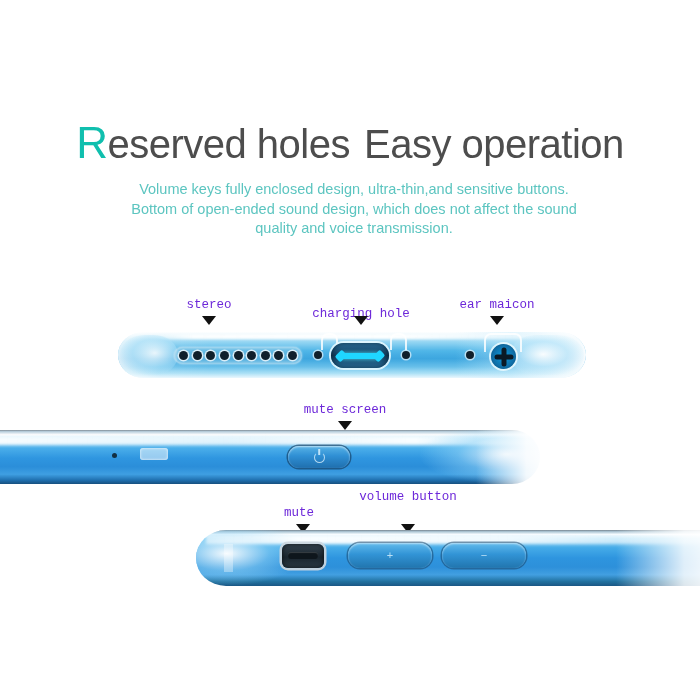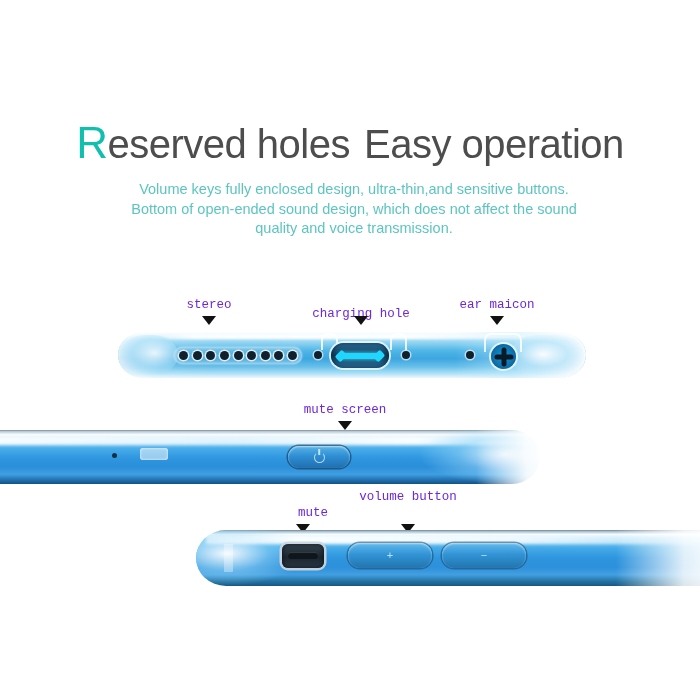--- a/index.html
+++ b/index.html
@@ -518,21 +518,21 @@
   <div class="seam"></div>
 
   <div id="powerbtn">
     <span class="glyph"></span>
   </div>
 
   <div class="fadeR"></div>
   <div class="endwhite"></div>
 </div>
 
-<div class="anno" style="left:313px; top:506px;">mute</div>
+<div class="anno" style="left:299px; top:506px;">mute</div>
 <div class="anno-arrow" style="left:303px; top:524px;"></div>
 
 <div class="anno" style="left:408px; top:490px;">volume button</div>
 <div class="anno-arrow" style="left:408px; top:524px;"></div>
 
 <div id="phone3" class="stage">
   <div class="body"></div>
   <div class="leftcap"></div>
   <div class="gloss"></div>
   <div class="seam"></div>

